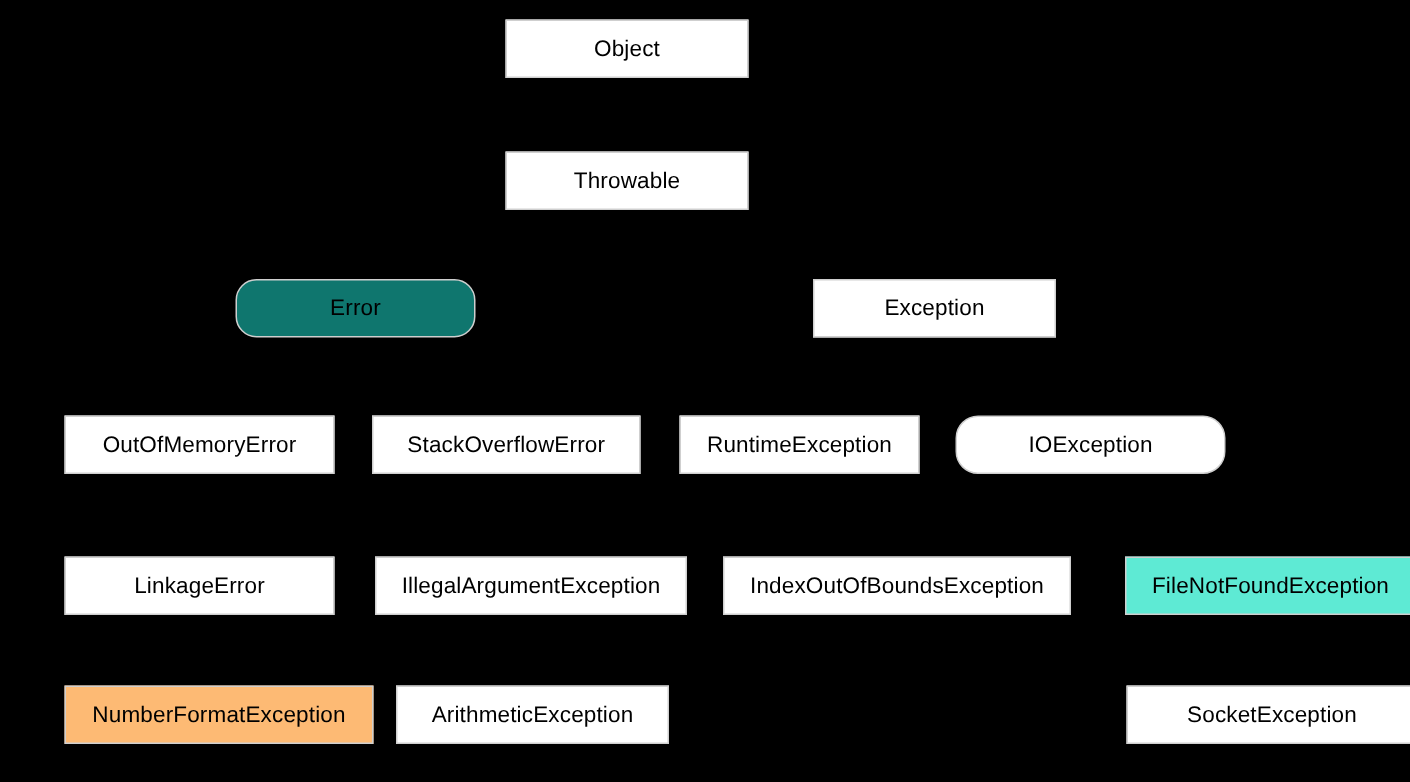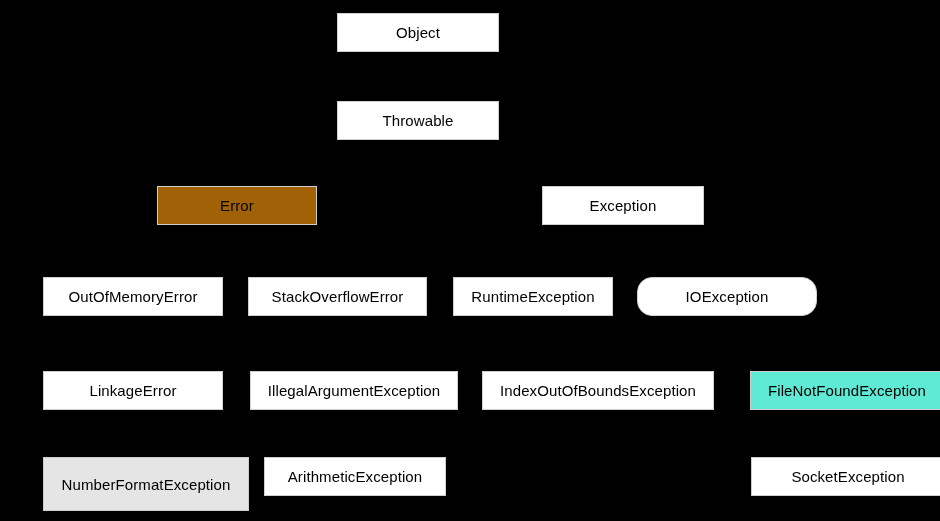--- a/index.html
+++ b/index.html
@@ -38,21 +38,21 @@
 </head>
 <body>
 
 <div id="canvas" style="width: 940px; height: 521px; background: rgb(0, 0, 0);">
     <div class="node" style="left: 313px; top: 13px; width: 162px; height: 39px; background: rgb(255, 255, 255); border-color: rgb(207, 207, 207); color: rgb(0, 0, 0);">
       <span class="label">Object</span>
     </div>
     <div class="node" style="left: 313px; top: 101px; width: 162px; height: 39px; background: rgb(255, 255, 255); border-color: rgb(207, 207, 207); color: rgb(0, 0, 0);">
       <span class="label">Throwable</span>
     </div>
-    <div class="node" style="left: 133px; top: 186px; width: 160px; height: 39px; background: #a16207; border-color: rgb(207, 207, 207); color: rgb(0, 0, 0);">
+    <div class="node" style="left: 133px; top: 186px; width: 160px; height: 39px; background: #0f766e; border-color: rgb(207, 207, 207); color: rgb(0, 0, 0); border-radius: 14px;">
       <span class="label">Error</span>
     </div>
     <div class="node" style="left: 518px; top: 186px; width: 162px; height: 39px; background: rgb(255, 255, 255); border-color: rgb(207, 207, 207); color: rgb(0, 0, 0);">
       <span class="label">Exception</span>
     </div>
     <div class="node" style="left: 19px; top: 277px; width: 180px; height: 39px; background: rgb(255, 255, 255); border-color: rgb(207, 207, 207); color: rgb(0, 0, 0);">
       <span class="label">OutOfMemoryError</span>
     </div>
     <div class="node" style="left: 224px; top: 277px; width: 179px; height: 39px; background: rgb(255, 255, 255); border-color: rgb(207, 207, 207); color: rgb(0, 0, 0);">
       <span class="label">StackOverflowError</span>
@@ -68,21 +68,21 @@
     </div>
     <div class="node" style="left: 226px; top: 371px; width: 208px; height: 39px; background: rgb(255, 255, 255); border-color: rgb(207, 207, 207); color: rgb(0, 0, 0);">
       <span class="label">IllegalArgumentException</span>
     </div>
     <div class="node" style="left: 458px; top: 371px; width: 232px; height: 39px; background: rgb(255, 255, 255); border-color: rgb(207, 207, 207); color: rgb(0, 0, 0);">
       <span class="label">IndexOutOfBoundsException</span>
     </div>
     <div class="node" style="left: 726px; top: 371px; width: 194px; height: 39px; background: #5eead4; border-color: rgb(207, 207, 207); color: rgb(0, 0, 0);">
       <span class="label">FileNotFoundException</span>
     </div>
-    <div class="node" style="left: 19px; top: 457px; width: 206px; height: 54px; background: #e5e5e5; border-color: rgb(207, 207, 207); color: rgb(0, 0, 0);">
+    <div class="node" style="left: 19px; top: 457px; width: 206px; height: 39px; background: #fdba74; border-color: rgb(207, 207, 207); color: rgb(0, 0, 0);">
       <span class="label">NumberFormatException</span>
     </div>
     <div class="node" style="left: 240px; top: 457px; width: 182px; height: 39px; background: rgb(255, 255, 255); border-color: rgb(207, 207, 207); color: rgb(0, 0, 0);">
       <span class="label">ArithmeticException</span>
     </div>
     <div class="node" style="left: 727px; top: 457px; width: 194px; height: 39px; background: rgb(255, 255, 255); border-color: rgb(207, 207, 207); color: rgb(0, 0, 0);">
       <span class="label">SocketException</span>
     </div>
   </div>
 

